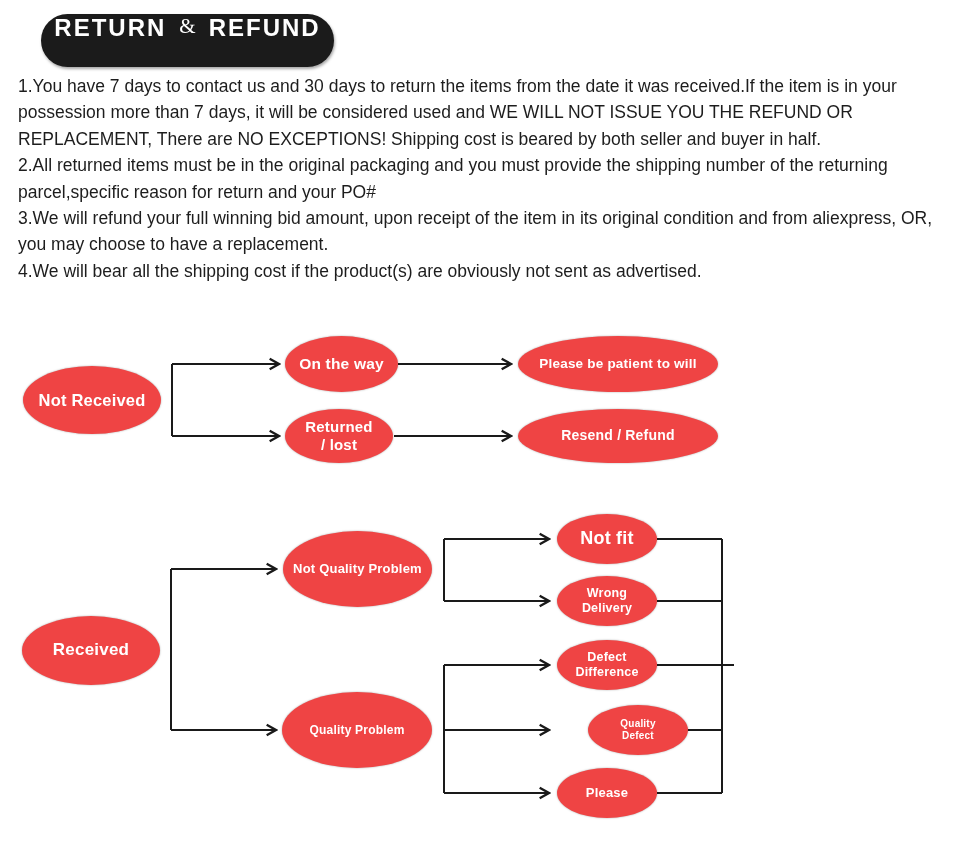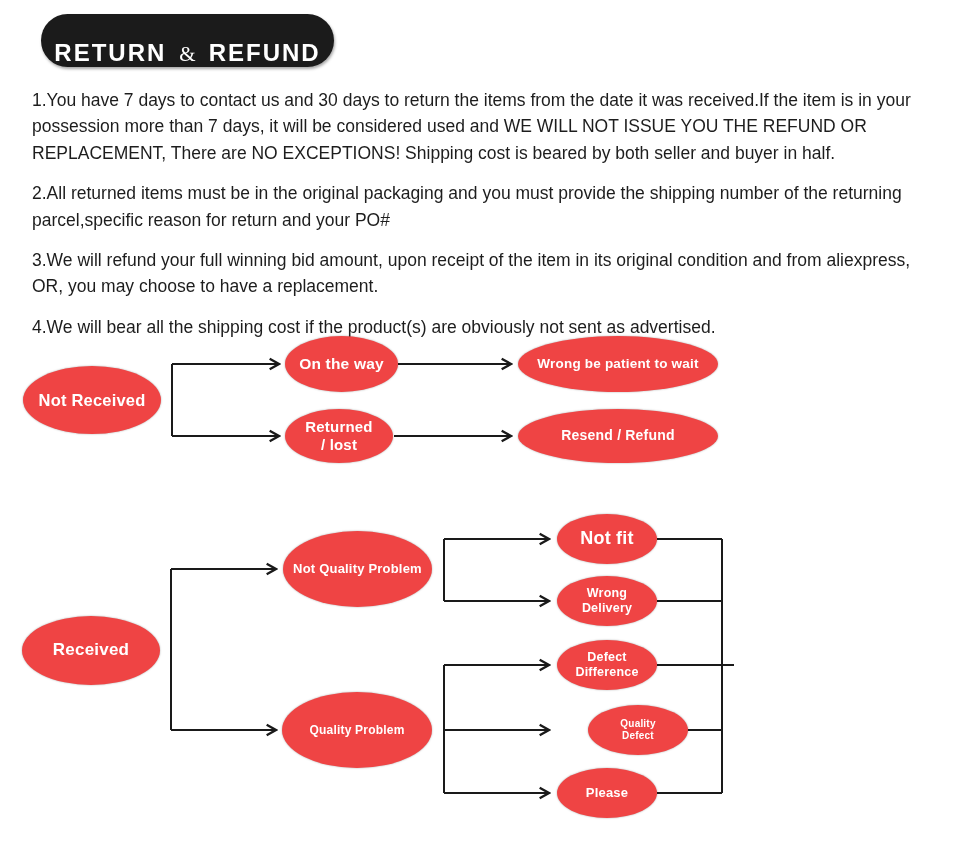--- a/index.html
+++ b/index.html
@@ -12,21 +12,21 @@
     background: #ffffff;
     overflow: hidden;
   }
   .title-pill {
     position: absolute;
     left: 41px; top: 14px;
     width: 293px; height: 53px;
     background: #1b1b1b;
     border-radius: 28px;
     display: flex;
-    align-items: flex-end;
+    align-items: flex-start;
     justify-content: center;
     box-shadow: 1px 2px 3px rgba(0,0,0,0.35);
   }
   .title-pill .tw {
     color: #ffffff;
     font-weight: bold;
     font-size: 24px;
     letter-spacing: 2px;
   }
   .title-pill .amp {
@@ -37,21 +37,21 @@
     margin: 0 13px;
   }
   .policy {
     position: absolute;
     left: 18px; top: 73px;
     width: 922px;
     color: #1d1d1d;
     font-size: 17.5px;
     line-height: 26.4px;
   }
-  .policy p { margin: 14px; }
+  .policy p { margin: 0; }
   .connectors {
     position: absolute;
     left: 0; top: 0;
     width: 958px; height: 841px;
   }
   .node {
     position: absolute;
     background: #ef4444;
     color: #ffffff;
     border-radius: 50%;
@@ -121,21 +121,21 @@
       <path d="M657,793 H722"></path>
       <path d="M722,539 V793"></path>
       <path d="M722,665 H734"></path>
     </g>
   </svg>
 
   <div class="node" style="left:23px;top:366px;width:138px;height:68px;font-size:16.5px">Not Received</div>
   <div class="node" style="left:285px;top:336px;width:113px;height:56px;font-size:15.5px">On the way</div>
   <div class="node" style="left:285px;top:409px;width:108px;height:54px;font-size:15px">Returned
 /  lost</div>
-  <div class="node" style="left:518px;top:336px;width:200px;height:56px;font-size:13.5px">Wrong be patient to wait</div>
+  <div class="node" style="left:518px;top:336px;width:200px;height:56px;font-size:13.5px">Please be patient to will</div>
   <div class="node" style="left:518px;top:409px;width:200px;height:54px;font-size:14px">Resend / Refund</div>
 
   <div class="node" style="left:22px;top:616px;width:138px;height:69px;font-size:17px">Received</div>
   <div class="node" style="left:283px;top:531px;width:149px;height:76px;font-size:13px">Not Quality Problem</div>
   <div class="node" style="left:282px;top:692px;width:150px;height:76px;font-size:12px">Quality Problem</div>
 
   <div class="node" style="left:557px;top:514px;width:100px;height:50px;font-size:18px">Not fit</div>
   <div class="node" style="left:557px;top:576px;width:100px;height:50px;font-size:12.5px">Wrong
 Delivery</div>
   <div class="node" style="left:557px;top:640px;width:100px;height:50px;font-size:12.5px">Defect

